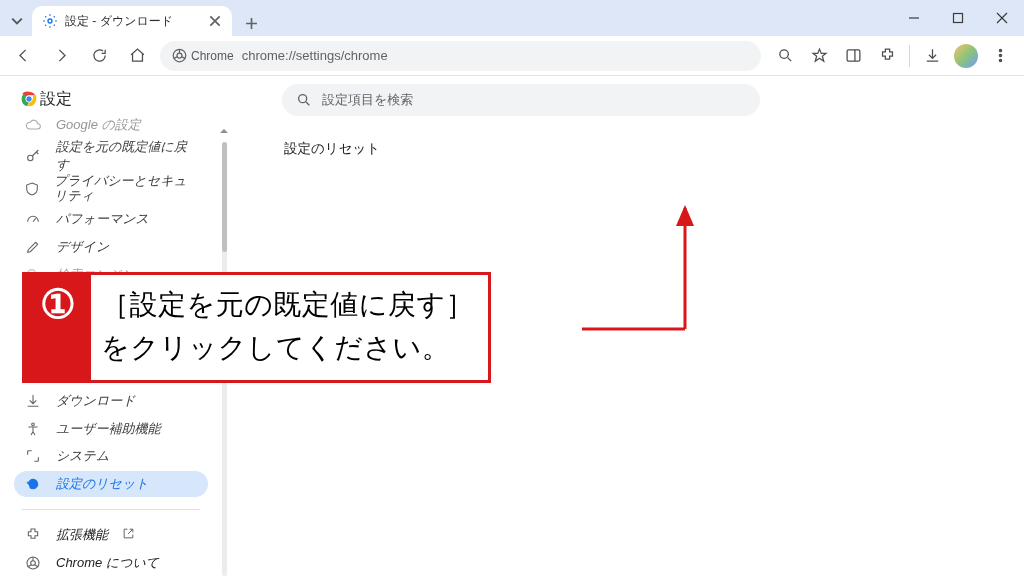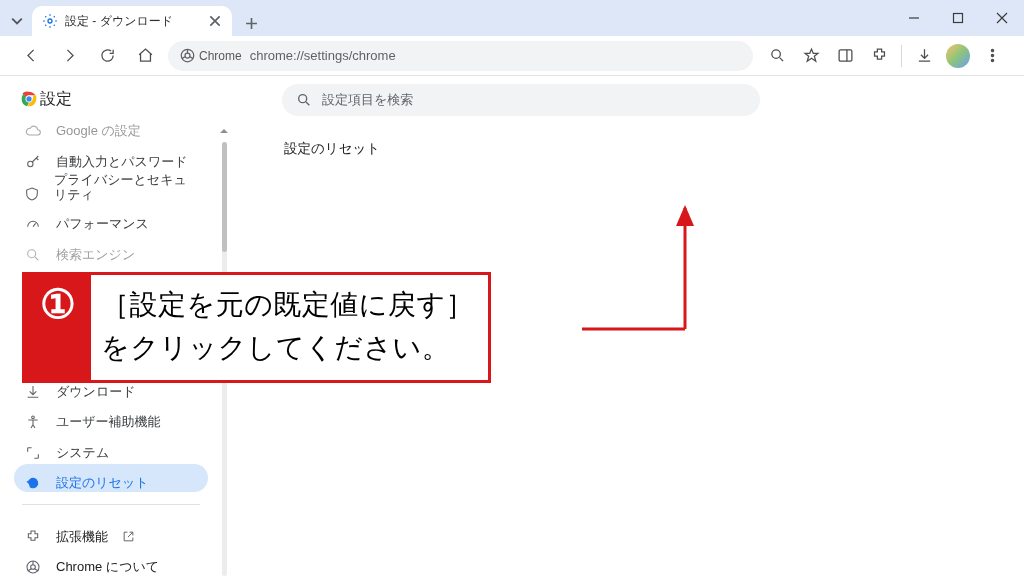--- a/index.html
+++ b/index.html
@@ -12,21 +12,21 @@
   .tab { background: #fff; height: 30px; border-radius: 10px 10px 0 0; display: flex; align-items: center; padding: 0 10px; gap: 7px; min-width: 200px; margin-left: 4px; }
   .tab .fav { width: 16px; height: 16px; }
   .tab-title { font-size: 12px; color: #303030; flex: 1; white-space: nowrap; overflow: hidden; }
   .tab-close { width: 14px; height: 14px; display: flex; }
   .new-tab { width: 26px; height: 26px; margin-left: 6px; display: flex; align-items: center; justify-content: center; border-radius: 50%; }
   .win-controls { margin-left: auto; display: flex; height: 36px; }
   .win-btn { width: 44px; display: flex; align-items: center; justify-content: center; }
   .win-btn svg { width: 12px; height: 12px; stroke: #3b3b3b; stroke-width: 1.2; fill: none; }
 
   
-  .toolbar { height: 40px; background: #fff; border-bottom: 1px solid #e3e3e3; display: flex; align-items: center; padding: 0 16px; gap: 8px; }
+  .toolbar { height: 40px; background: #fff; border-bottom: 1px solid #e3e3e3; display: flex; align-items: center; padding: 0 8px; gap: 8px; }
   .tb-btn { width: 30px; height: 30px; display: flex; align-items: center; justify-content: center; border-radius: 50%; }
   .tb-btn svg { width: 17px; height: 17px; stroke: #4e4e4e; stroke-width: 1.8; fill: none; }
   .omnibox { flex: 1; height: 30px; background: #f1f3f4; border-radius: 16px; display: flex; align-items: center; padding: 0 12px; gap: 8px; font-size: 13px; color: #202124; }
   .omnibox .chrome-chip { display: flex; align-items: center; gap: 4px; color: #595959; font-weight: 500; font-size: 12px; }
   .omnibox .url-text { color: #5f6368; }
   .right-icons { display: flex; align-items: center; gap: 2px; }
   .right-icons .tb-btn { width: 32px; }
   .avatar { width: 24px; height: 24px; border-radius: 50%; background: linear-gradient(135deg,#f6c36a,#8dc47a,#6a9df6); }
   .divider-v { width: 1px; height: 22px; background: #d6d6d6; margin: 0 4px; }
 
@@ -37,21 +37,21 @@
   .appbar-title { font-size: 16px; color: #202124; }
 
   .sidebar-col { width: 232px; display: flex; flex-direction: column; position: relative; }
   .sidebar-wrap { display: flex; overflow:hidden; flex:1; }
   .sidebar { flex: 1; padding: 0 8px 0 14px; display: flex; flex-direction: column; gap: 2px; margin-top: -6px; }
   .scroll-col { width: 16px; display: flex; flex-direction: column; align-items: center; padding-top: 4px; }
   .scroll-arrow svg { width: 10px; height: 10px; fill: #8e8e8e; }
   .scroll-track { flex: 1; width: 5px; background: #ececec; border-radius: 3px; margin-top: 2px; position:relative; }
   .scroll-thumb { position:absolute; top:0; width:5px; height:110px; background:#c0c0c0; border-radius:3px; }
 
-  .nav-item { display: flex; align-items: flex-end; gap: 14px; font-size: 13px; color: #3c4043; height: 32px; padding: 0 10px; border-radius: 18px; cursor: pointer; }
+  .nav-item { display: flex; align-items: center; gap: 14px; font-size: 13px; color: #3c4043; height: 32px; padding: 0 10px; border-radius: 18px; cursor: pointer; font-style: italic; }
   .nav-item.active { background: #d6e6fb; color: #1a73e8; }
   .nav-item.active .nav-ico svg { stroke: #1a73e8; fill:#1a73e8; }
   .nav-item.secondary { color:#202124; }
   .nav-ico { width: 18px; height: 18px; display: flex; align-items:center; justify-content:center; }
   .nav-ico svg { width: 16px; height: 16px; stroke: #5f6368; stroke-width:1.6; fill:none; }
   .nav-hr { height:1px; background:#e0e0e0; margin:10px 8px; }
 
   .main { flex: 1; padding: 8px 0 0 50px; }
   .search-set { width: 478px; height: 32px; background: #f1f3f4; border-radius: 20px; display: flex; align-items: center; padding: 0 14px; gap: 10px; color:#5f6368; font-size:13px; }
   .section-title { font-size: 13.5px; color: #202124; margin: 24px 0 8px 2px; }
@@ -215,38 +215,46 @@
             </span>
           <span>Google の設定</span>
         </div>
         <div class="nav-item">
           <span class="nav-ico">
               <svg viewBox="0 0 24 24">
                 <circle cx="8" cy="15" r="4"></circle>
                 <path d="M11 12l9-9M17 6l3 3"></path>
               </svg>
             </span>
-          <span>自動入力とパスワード</span>
+          <span>設定を元の既定値に戻す</span>
         </div>
         <div class="nav-item">
           <span class="nav-ico">
               <svg viewBox="0 0 24 24">
                 <path d="M12 3l8 3v5c0 5-3.5 9-8 10-4.5-1-8-5-8-10V6l8-3z"></path>
               </svg>
             </span>
           <span style="line-height:1.15">プライバシーとセキュリティ</span>
         </div>
         <div class="nav-item">
           <span class="nav-ico">
               <svg viewBox="0 0 24 24">
                 <path d="M4 16a8 8 0 1 1 16 0"></path>
                 <path d="M12 16l4-5"></path>
               </svg>
             </span>
           <span>パフォーマンス</span>
+        </div>
+        <div class="nav-item">
+          <span class="nav-ico">
+              <svg viewBox="0 0 24 24">
+                <path d="M4 20l4-1 11-11-3-3L5 16l-1 4z"></path>
+              </svg>
+            </span>
+          <span>デザイン</span>
         </div>
         <div class="nav-item" style="opacity:.5">
           <span class="nav-ico">
               <svg viewBox="0 0 24 24">
                 <circle cx="10" cy="10" r="6"></circle>
                 <path d="M20 20l-5-5"></path>
               </svg>
             </span>
           <span>検索エンジン</span>
         </div>

